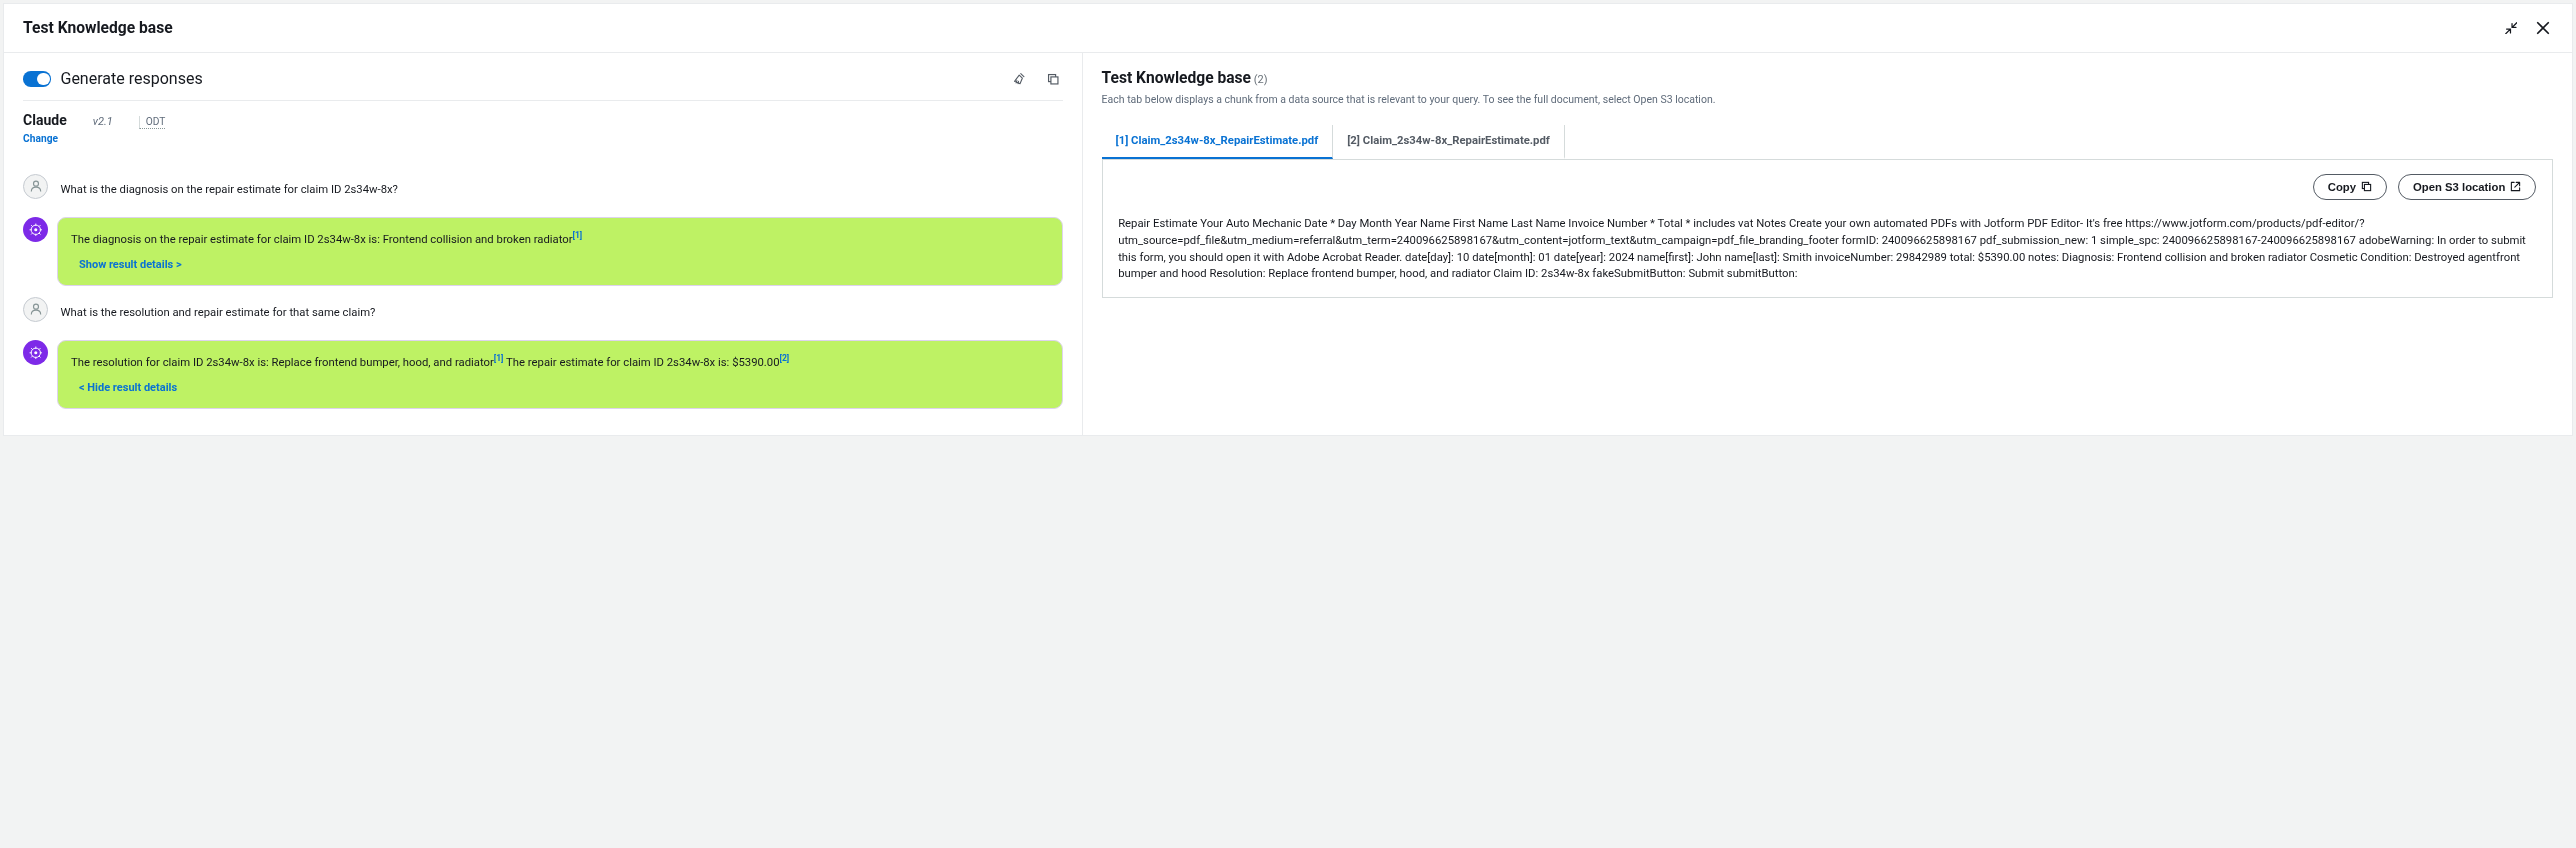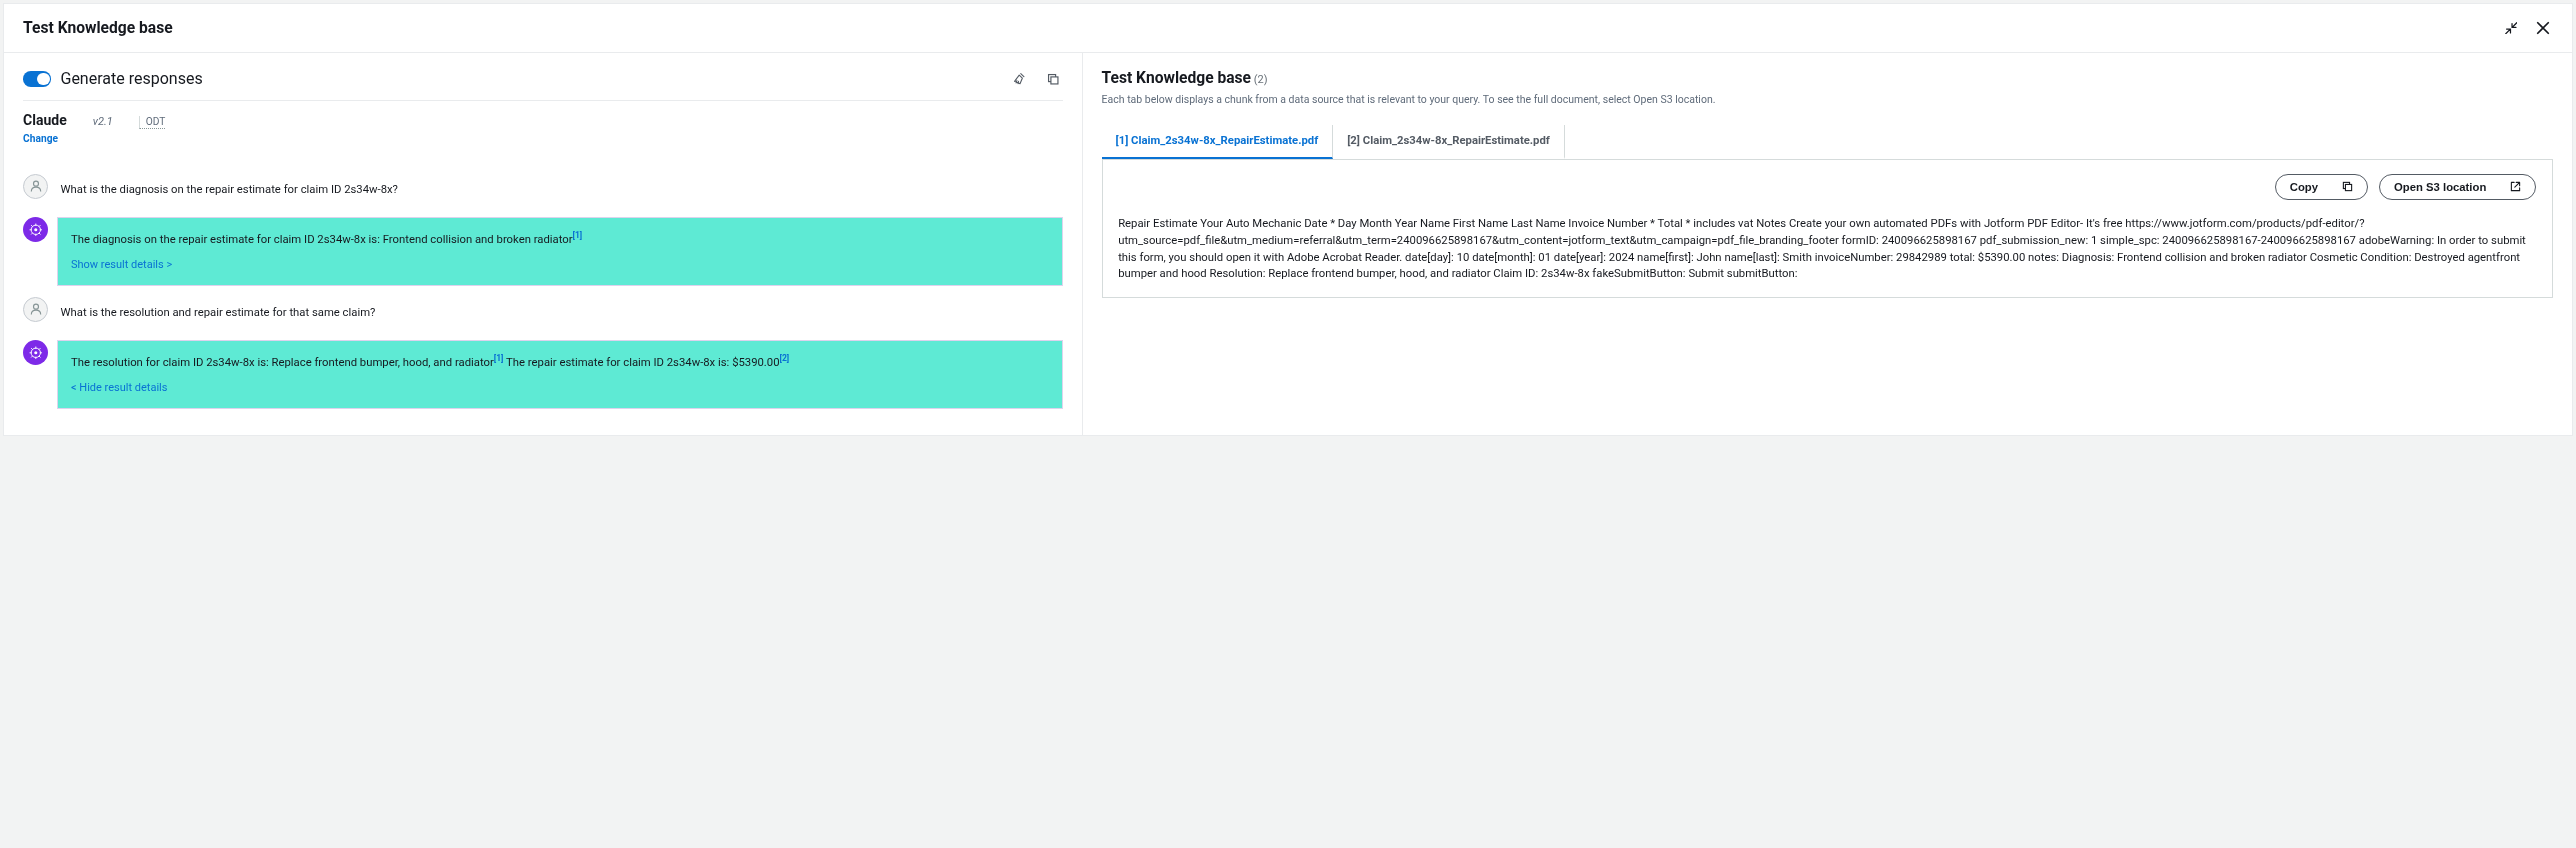--- a/index.html
+++ b/index.html
@@ -133,38 +133,39 @@
   .avatar-ai {
     background: #7d2ae8;
   }
   .bubble {
     flex: 1;
     padding: 7.8px 3.1px;
     font-size: 11.3px;
     line-height: 1.45;
   }
   .bubble-ai {
-    background: #5eead4;
+    background: #bef264;
     border: 0.8px solid #ddd3ed;
-    border-radius: 0;
+    border-radius: 9px;
     padding: 11px 12.5px;
   }
   .bubble-ai .content { margin-bottom: 9.4px; }
   .citation {
     color: #0972d3;
     font-size: 8.6px;
     vertical-align: super;
     font-weight: 700;
     cursor: pointer;
   }
   .result-toggle {
     color: #0972d3;
-    font-weight: 400;
+    font-weight: 700;
     font-size: 11px;
     cursor: pointer;
+    margin-left: 8px;
   }
   .right-header h2 {
     font-size: 15.6px;
     font-weight: 700;
     display: inline;
   }
   .right-header .count {
     color: #687078;
     font-weight: 400;
   }
@@ -198,21 +199,21 @@
   }
   .chunk-actions {
     display: flex;
     justify-content: flex-end;
     gap: 11px;
     margin-bottom: 15.6px;
   }
   .btn {
     display: inline-flex;
     align-items: center;
-    gap: 24px;
+    gap: 5px;
     padding: 6.2px 14px;
     background: #fff;
     border: 0.8px solid #545b64;
     border-radius: 17px;
     font-size: 11.3px;
     font-weight: 700;
     color: #16191f;
     cursor: pointer;
   }
   .chunk-text {

